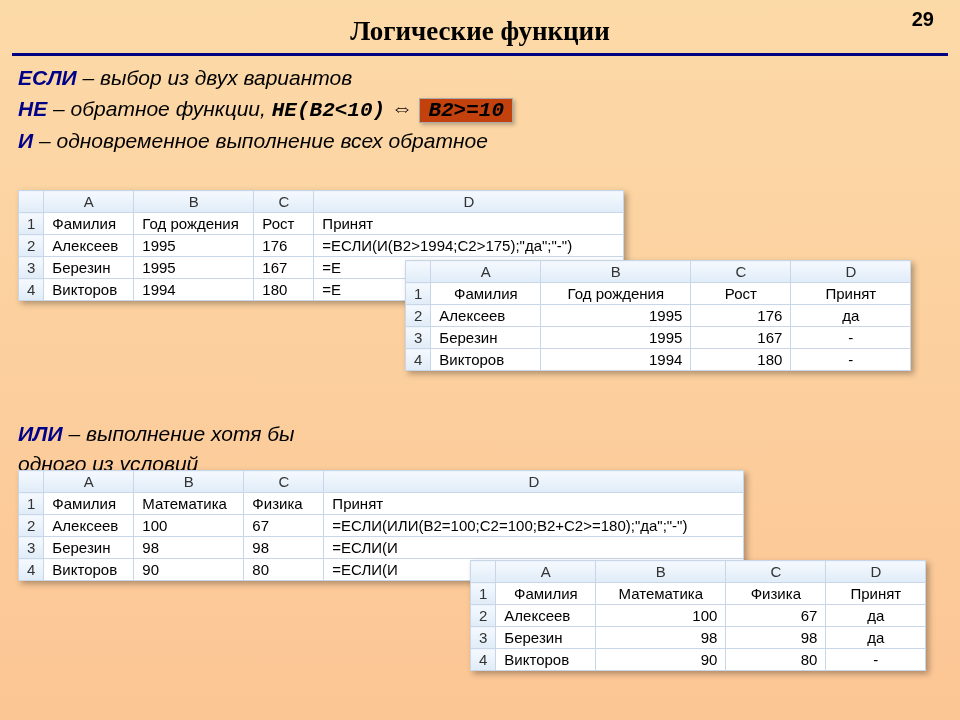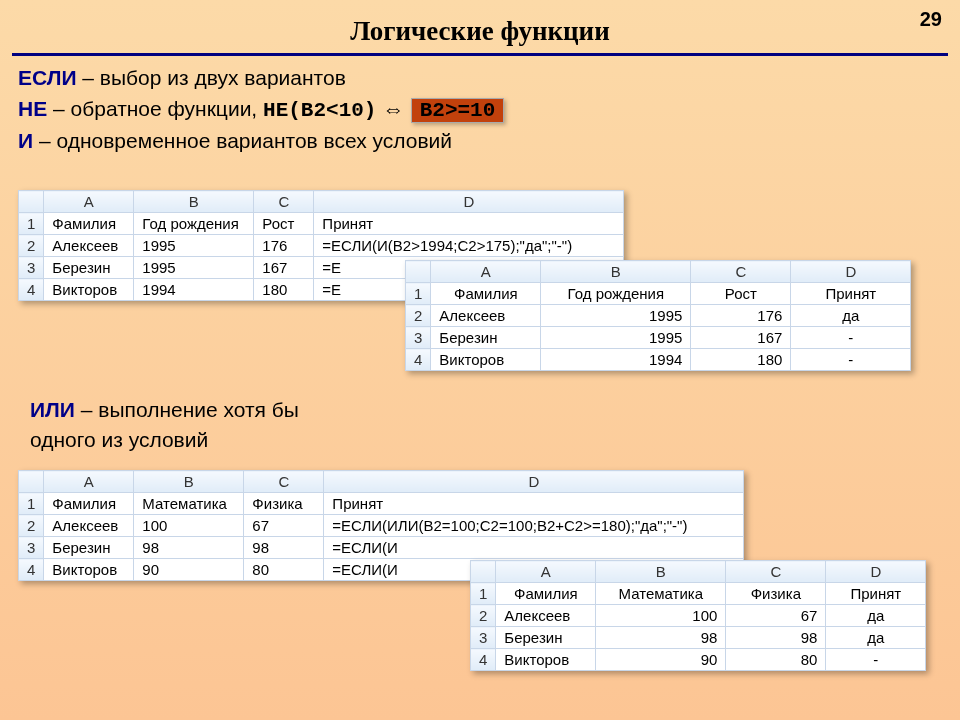--- a/index.html
+++ b/index.html
@@ -9,38 +9,38 @@
     height: 720px;
     background: linear-gradient(180deg, #fcdaa8 0%, #fcc594 100%);
     font-family: Arial, sans-serif;
     color: #000;
     position: relative;
     overflow: hidden;
   }
   .page-number {
     position: absolute;
     top: 8px;
-    right: 18px;
+    right: 26px;
     font-weight: bold;
     font-size: 20px;
   }
   .title {
     text-align: center;
     font-weight: bold;
     font-size: 27px;
     margin-top: 16px;
     font-family: Georgia, "Times New Roman", serif;
   }
   .hr-wrap { padding: 0 12px; }
   .hr {
     border: 0;
     border-top: 3px solid #000080;
     margin: 6px 0 10px 0;
   }
-  .content { padding: 0 18px; }
+  .content { padding: 0 18px; font-style: italic; }
   .line { font-size: 21px; margin: 6px 0; }
   .kw { font-weight: bold; color: #000088; }
   .mono { font-family: "Courier New", monospace; font-weight: bold; }
   .arrow { font-size: 22px; }
   .hl {
     display: inline-block;
     background: #c2410c;
     border: 1px solid #aaa;
     box-shadow: 2px 2px 4px rgba(0,0,0,0.25);
     padding: 0 8px;
@@ -93,21 +93,21 @@
   </div>
 
 <div class="content">
   <div class="line">
     <span class="kw">ЕСЛИ</span><span> – выбор из двух вариантов</span>
   </div>
   <div class="line">
     <span class="kw">НЕ</span><span> – обратное функции,  </span><span class="mono">НЕ(B2&lt;10)</span><span class="arrow"> ⇔ </span><span class="hl">B2&gt;=10</span>
   </div>
   <div class="line">
-    <span class="kw">И</span><span> – одновременное вариантов всех условий</span>
+    <span class="kw">И</span><span> – одновременное выполнение всех обратное</span>
   </div>
 </div>
 
 <table class="sheet" style="left:18px; top:190px;">
   <tbody>
       <tr>
     <th class="corner"></th>
     <th style="width:90px">A</th>
     <th style="width:120px">B</th>
     <th style="width:60px">C</th>
@@ -177,21 +177,21 @@
   <tr>
     <th class="rowhdr">4</th>
     <td class="txt-l">Викторов</td>
     <td class="txt-r">1994</td>
     <td class="txt-r">180</td>
     <td class="txt-c">-</td>
   </tr>
 </tbody>
   </table>
 
-<div class="content" style="position:absolute; top:392px; left:0;margin-left:12px;">
+<div class="content" style="position:absolute; top:416px; left:0;">
   <div class="line">
     <span class="kw">ИЛИ</span><span> – выполнение хотя бы</span>
   </div>
   <div class="line">одного из условий</div>
 </div>
 
 <table class="sheet" style="left:18px; top:470px;">
   <tbody>
       <tr>
     <th class="corner"></th>

